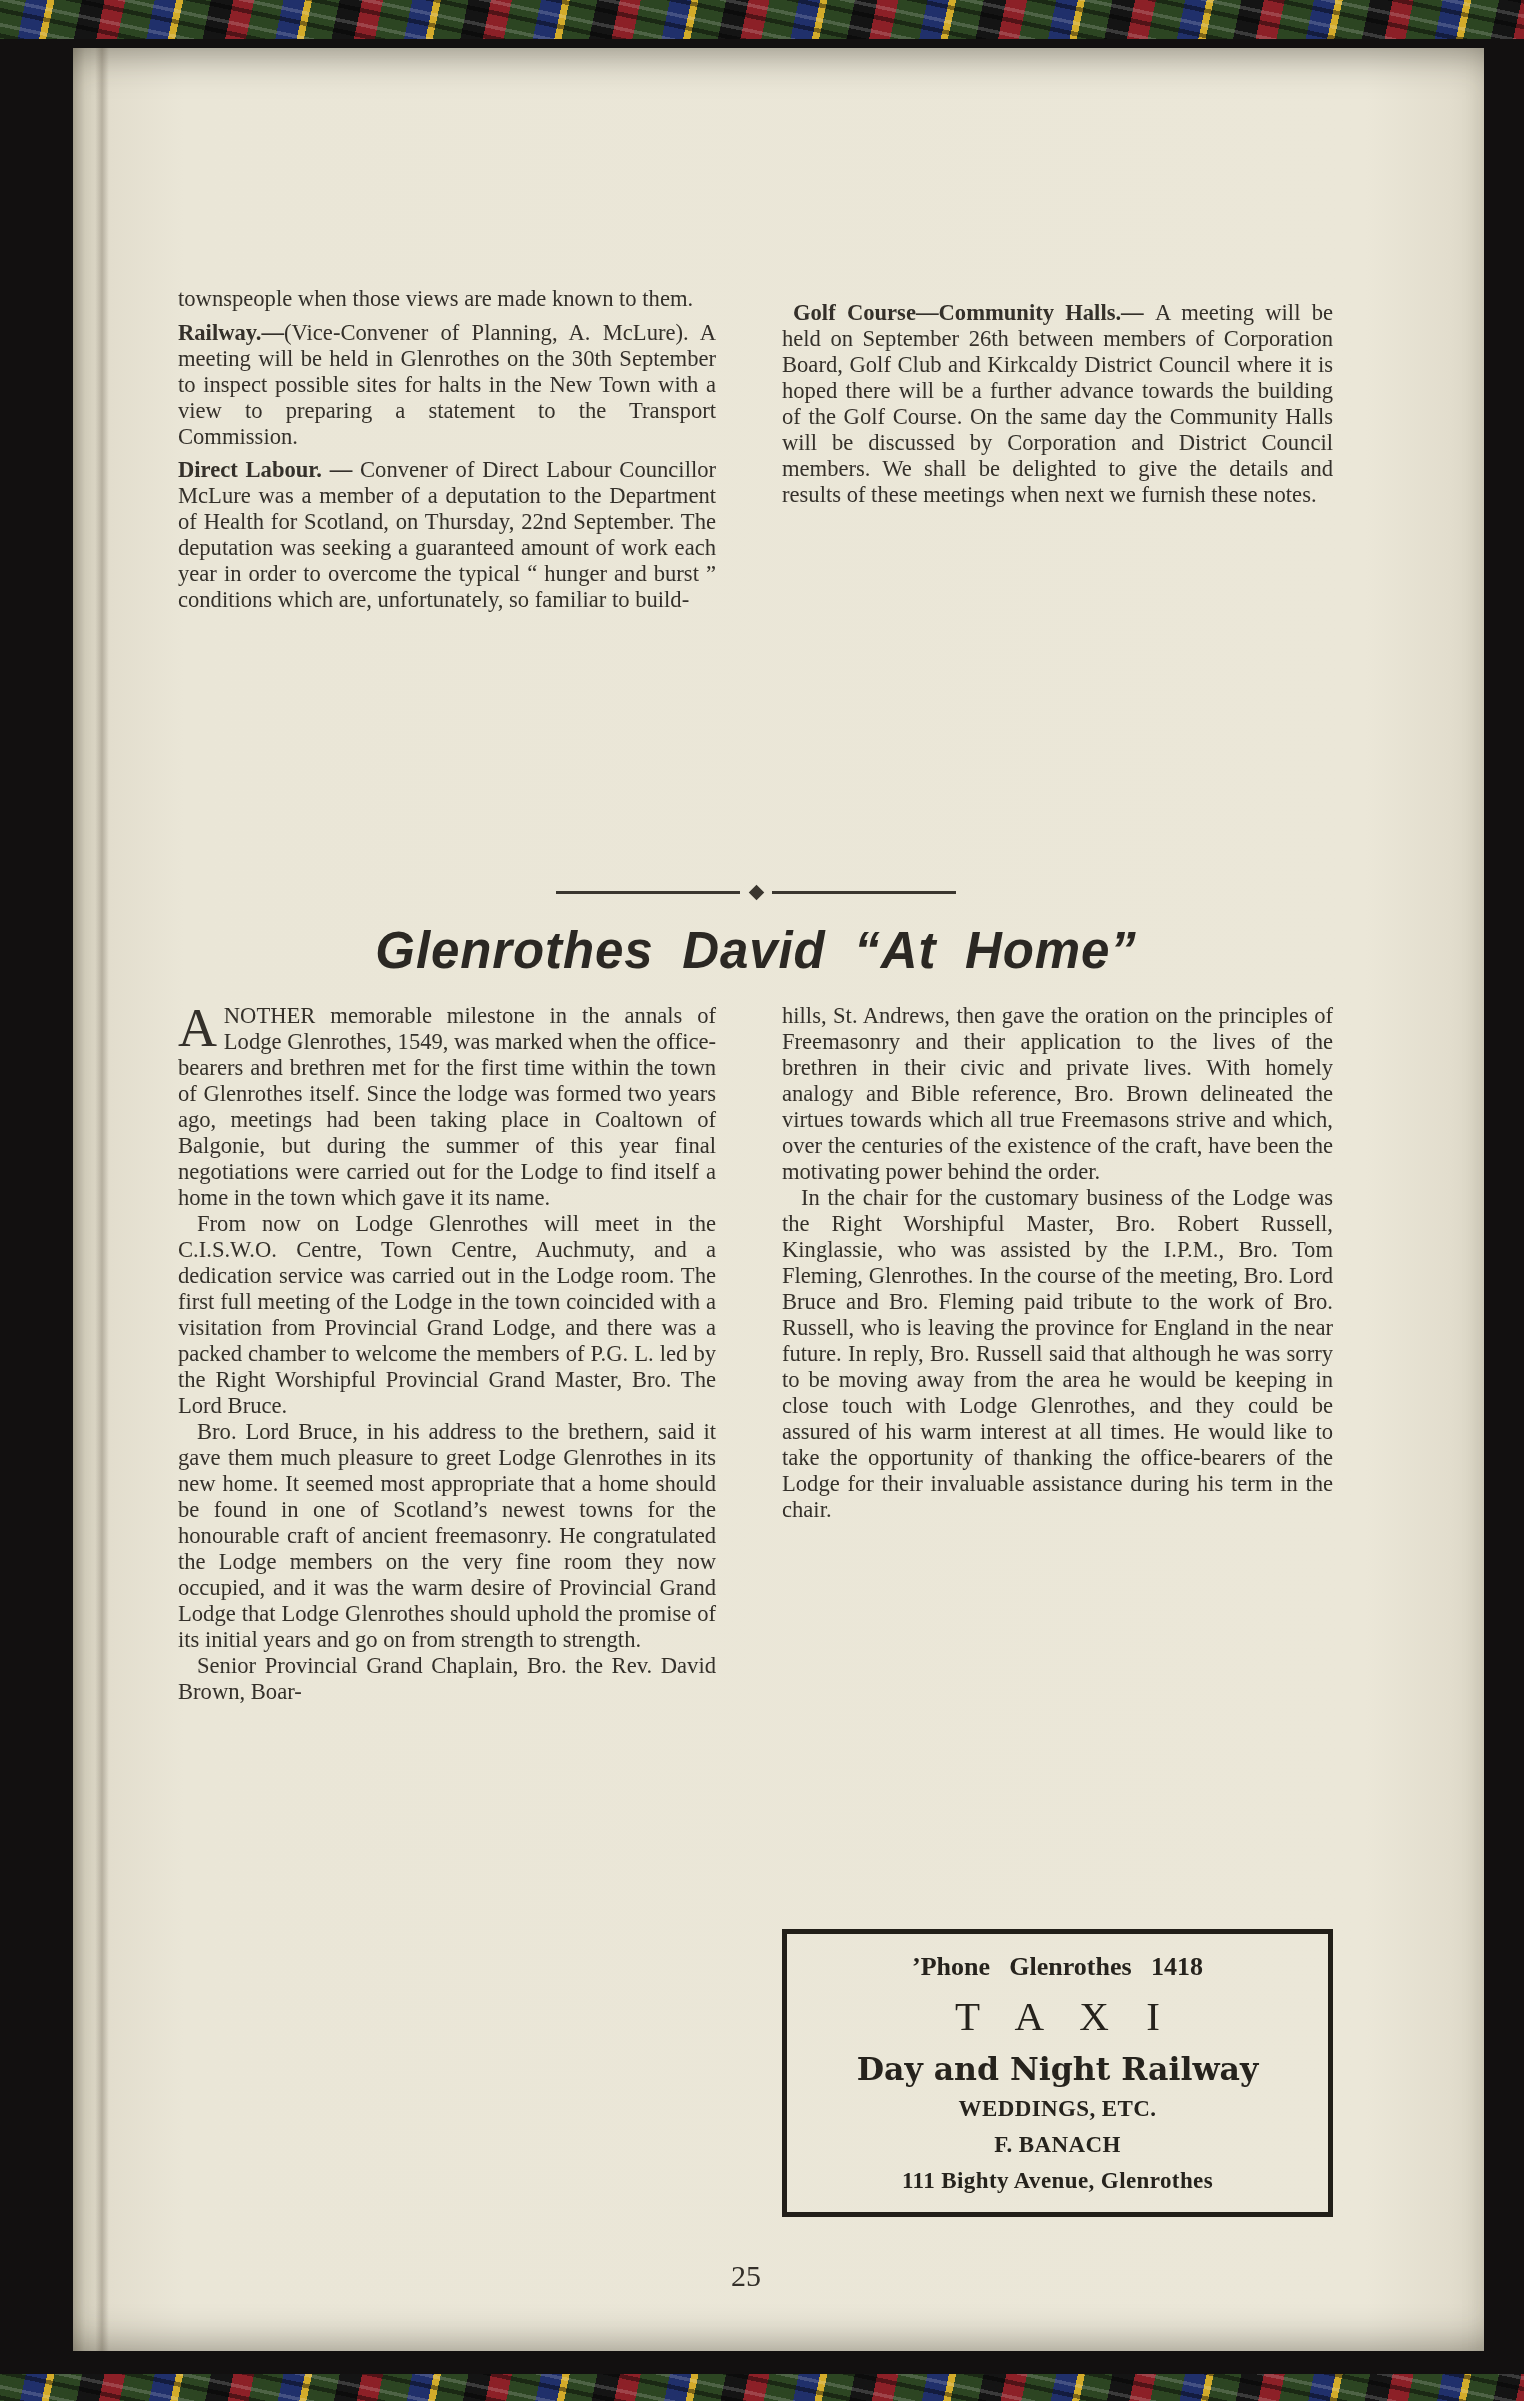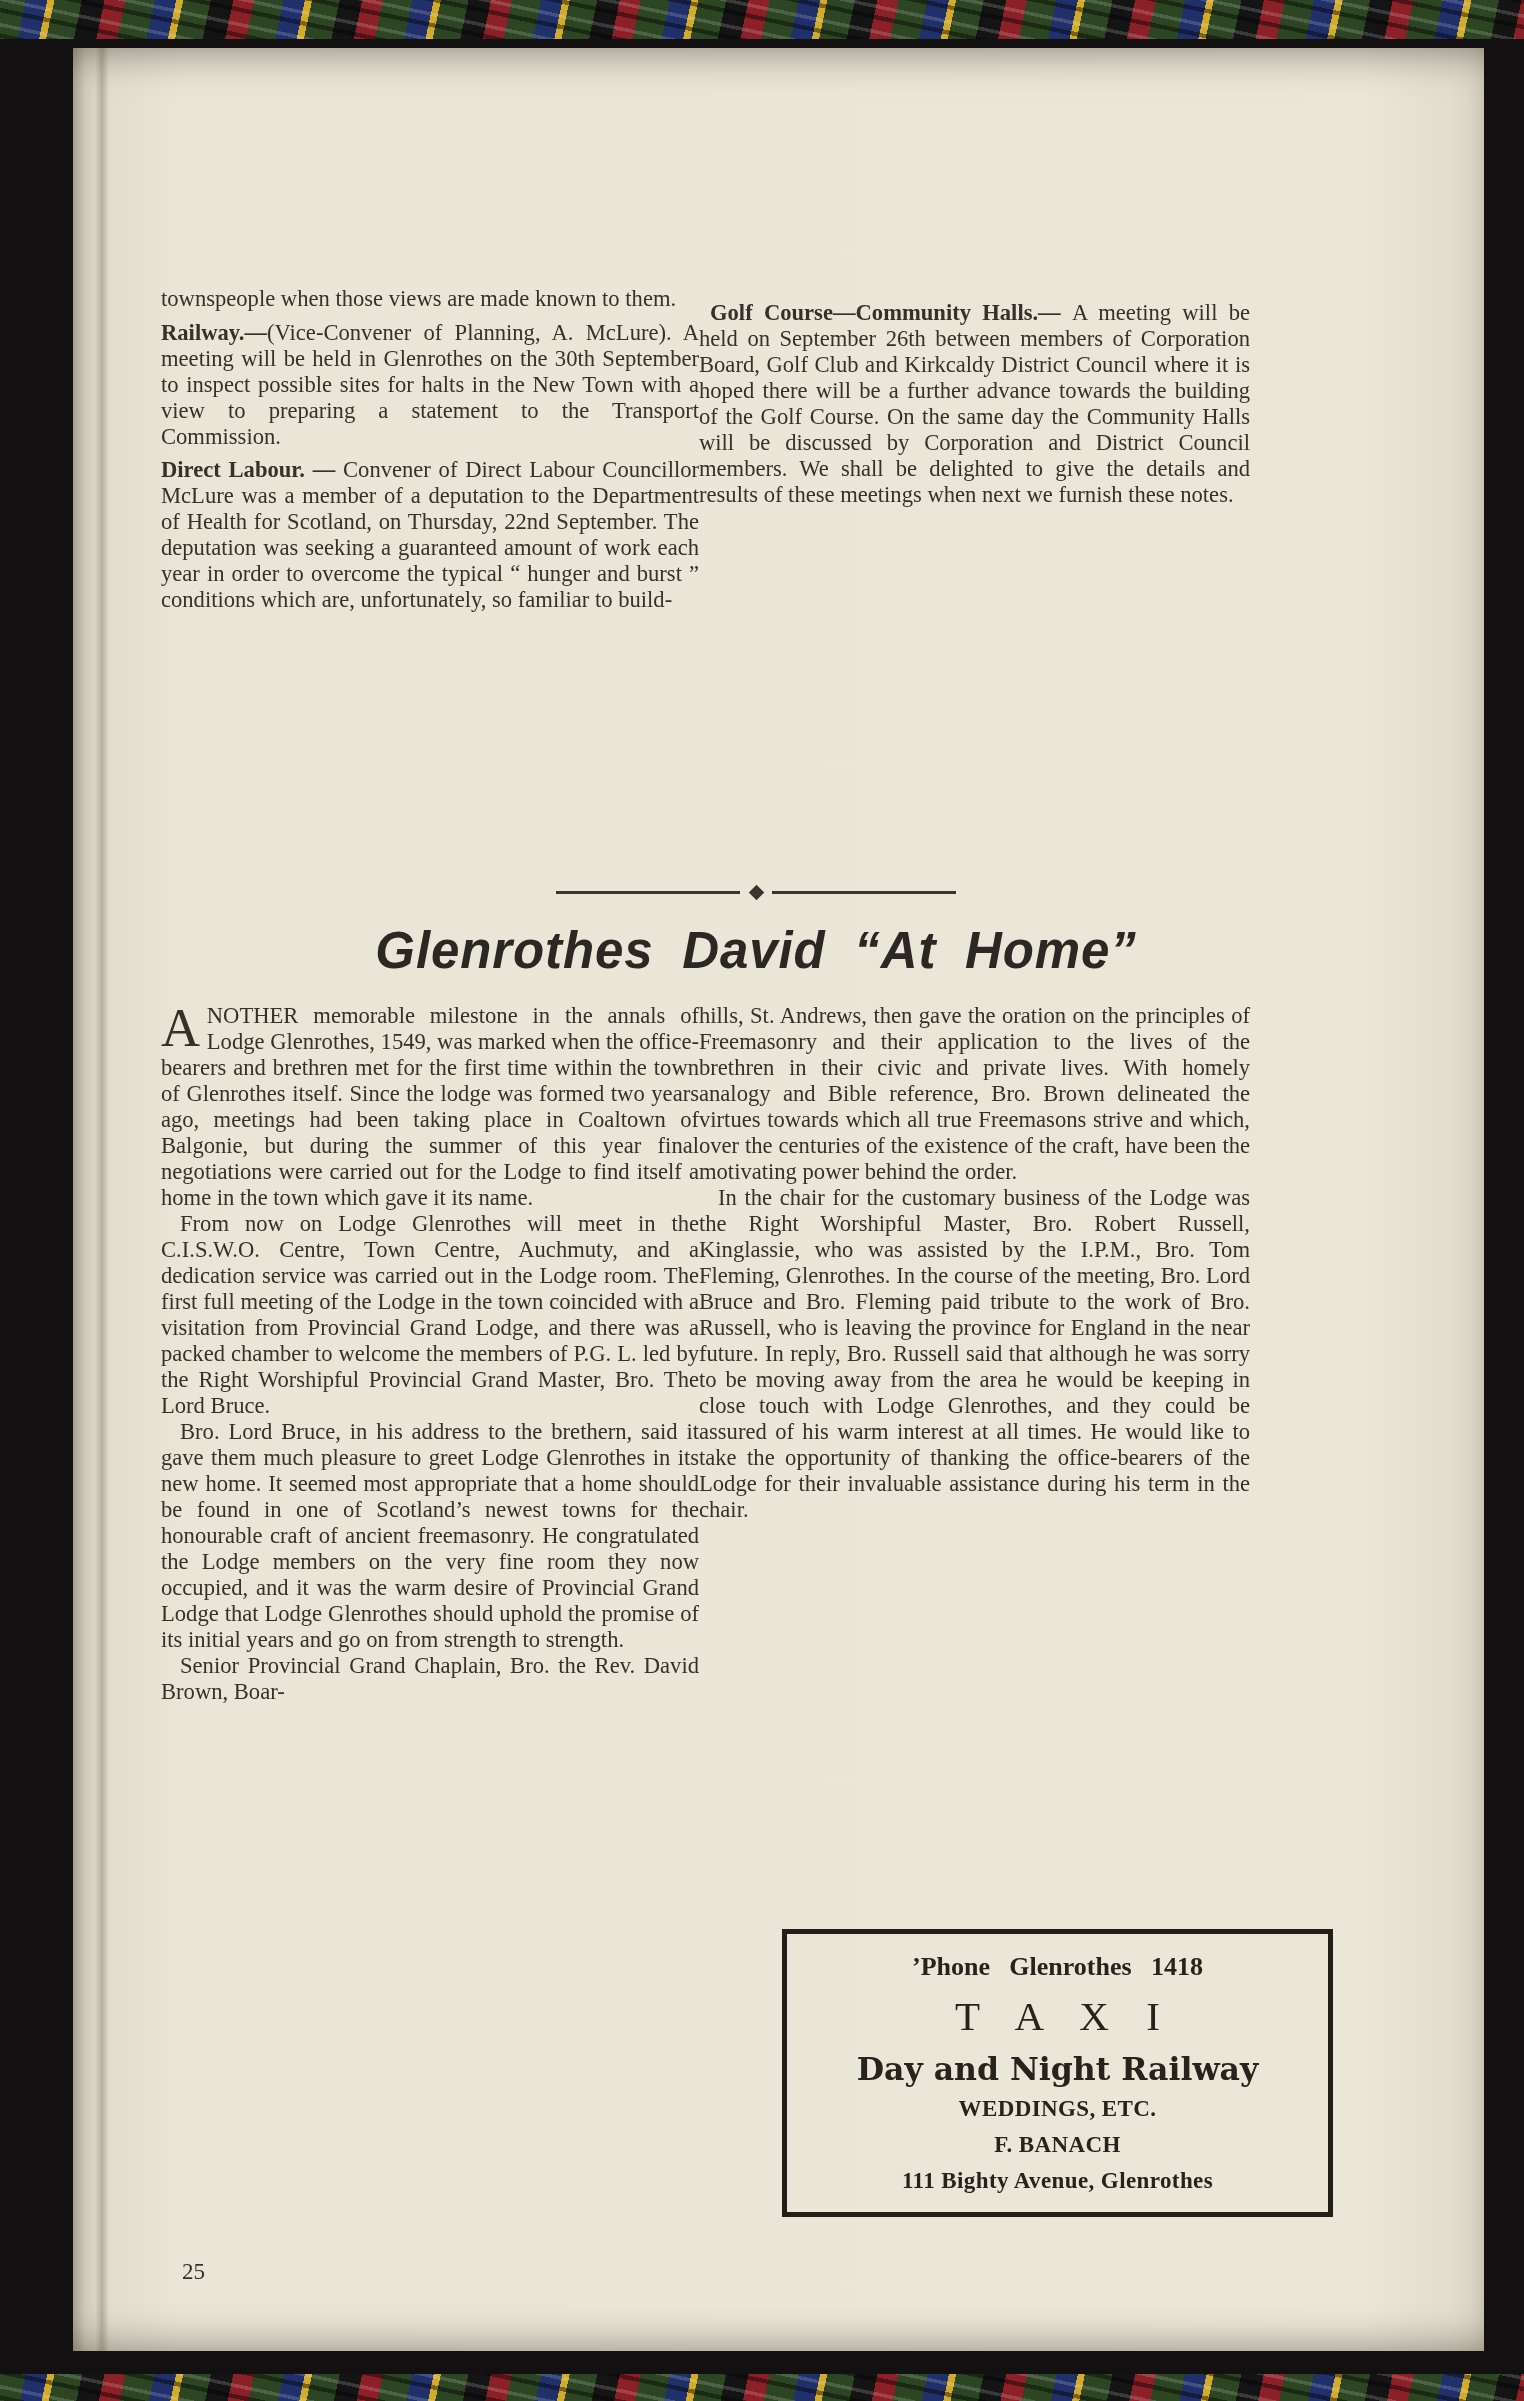--- a/index.html
+++ b/index.html
@@ -24,21 +24,21 @@
   
   .paper{position:absolute;left:73px;top:48px;width:1411px;height:2303px;
     background:linear-gradient(90deg,
       #b3ad9b 0px,#d4cfbd 12px,#e2ddcd 36px,#eae6d7 111px,
       #ebe7d8 1293px,#e2ddcd 1377px,#d9d4c3 1411px);
     box-shadow:inset 0 29px 39px -25.5px rgba(40,35,25,.5),
                inset 0 -29px 39px -25.5px rgba(40,35,25,.45);}
   .fold{position:absolute;left:22px;top:0;width:13.6px;height:100%;
     background:linear-gradient(90deg,rgba(80,70,55,0),rgba(80,70,55,.28),rgba(80,70,55,0));}
   
-  .cols{position:absolute;left:88px;width:1156px;display:flex;}
+  .cols{position:absolute;left:105px;width:1156px;display:flex;gap:66px}
   .news{top:238px}
   .article-cols{top:955px}
   .col{color:#34302a;font-size:22.6px;line-height:26px;text-align:justify}
   .col.left{width:538px}
   .col.right{width:551px}
   .col p{margin:0}
   .col p.sp{margin-top:7.7px}
   .col p.sp2{margin-top:13.6px}
   .col p.indent{text-indent:19px}
   .col p.indent-sm{text-indent:11px}
@@ -55,22 +55,22 @@
   
   .ad{position:absolute;left:709px;top:1881px;width:551px;height:288px;
     border:5.1px solid #221f19;background:rgba(255,255,255,0.0);
     display:flex;flex-direction:column;align-items:center;justify-content:space-evenly;
     padding:8.5px 12px;text-align:center;color:#26231d}
   .ad .phone{font-weight:700;font-size:26px;word-spacing:12.8px}
   .ad .taxi{font-size:41px;letter-spacing:13.6px;font-weight:400;text-indent:13.6px}
   .ad .service{font-weight:700;font-size:31.5px;font-family:"DejaVu Serif",serif}
   .ad .small{font-weight:700;font-size:23px;letter-spacing:0.4px}
   
-  .pageno{position:absolute;top:2211px;left:109px;width:1156px;text-align:left;
-    font-size:23px;color:#34302a}
+  .pageno{position:absolute;top:2211px;left:95px;width:1156px;text-align:center;
+    font-size:30px;color:#34302a}
 </style>
 </head>
 <body>
 
 <div class="tartan top">
     <div class="weave"></div>
   </div>
 <div class="tartan bottom">
     <div class="weave"></div>
   </div>

